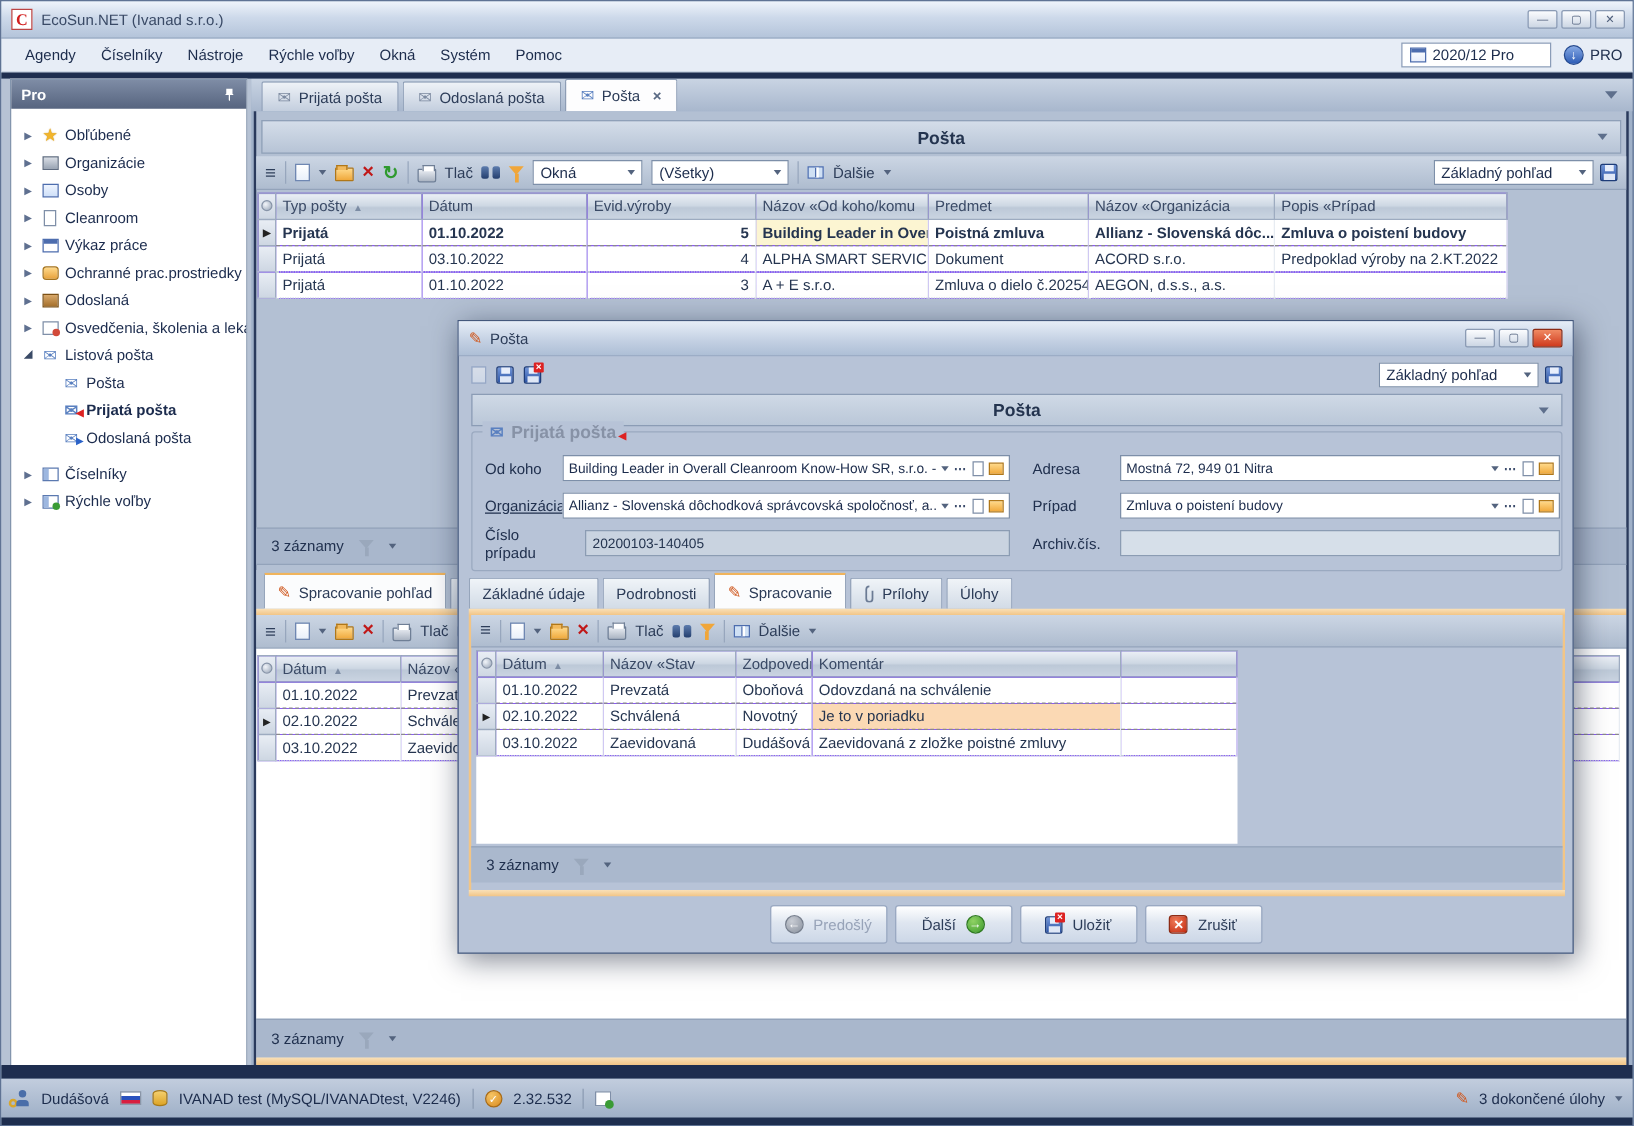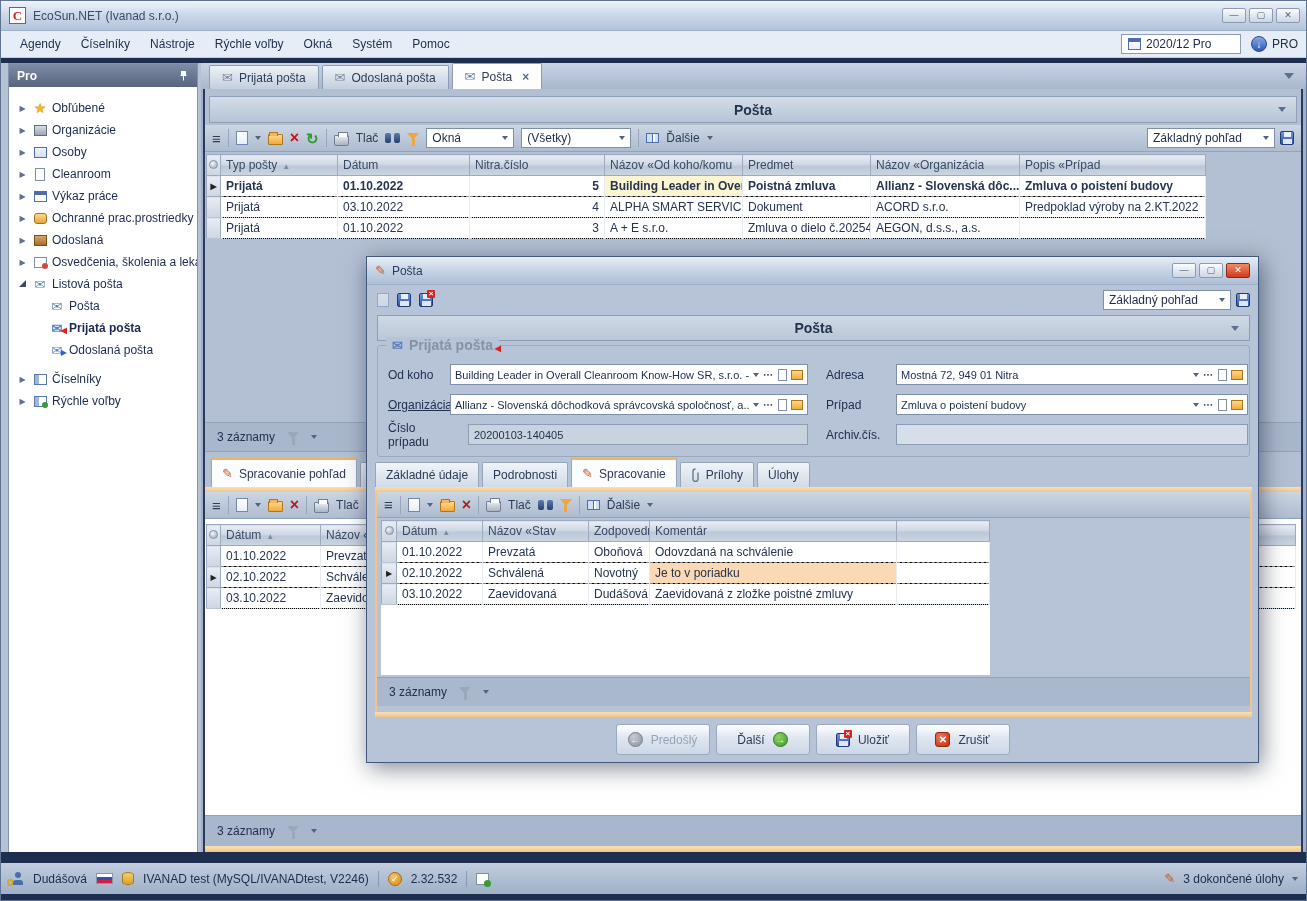--- a/index.html
+++ b/index.html
@@ -126,21 +126,21 @@
   .ic-floppy.xbadge { overflow:visible; }
   .ic-floppy.xbadge .xb { position:absolute; right:-3px; top:-4px; background:#d22; color:#fff; font-size:8px; font-weight:bold; width:8px; height:8px; line-height:8px; text-align:center; border-radius:1px; }
   .lbl { color:#2c3c58; }
   .combo { background:#fff; border:1px solid #7d8fa9; height:20px; display:flex; align-items:center; padding:0 5px; font-size:12px; color:#1c2c4c; }
   .combo .dd { margin-left:auto; }
   .w-celá { width:88px; } .w-vsetky { width:110px; }
   .view-combo { margin-left:auto; display:flex; align-items:center; gap:5px; }
   .view-combo .combo { width:128px; }
 
   
-  table.grid { border-collapse:collapse; background:#000000; table-layout:fixed; font-size:12px; }
+  table.grid { border-collapse:collapse; background:#8b5cf6; table-layout:fixed; font-size:12px; }
   table.grid th { background:linear-gradient(#eaeef5,#ccd6e2 48%,#bcc8d7 52%,#cbd5e2);
     border:1px solid #9dabc0; height:21px; font-weight:normal; text-align:left; padding:0 5px;
     color:#3a4a66; overflow:hidden; white-space:nowrap; }
   table.grid td { height:21px; border-bottom:1px dotted #c3cdd9; border-right:1px solid #e7ecf2;
     padding:0 5px; white-space:nowrap; overflow:hidden; color:#253550; background:#fff; }
   table.grid .ind { width:14px; padding:0; text-align:center;
     background:linear-gradient(#e8edf4,#cdd6e2); border:1px solid #9dabc0; font-size:8px; color:#222; }
   table.grid td.ind { border-bottom:1px solid #b9c5d4; }
   table.grid tr.sel td { border-top:1px dashed #8a8a8a; border-bottom:1px dashed #8a8a8a; }
   table.grid tr.boldr td { font-weight:bold; }
@@ -436,21 +436,21 @@
       <col style="width:128px">
       <col style="width:149px">
       <col style="width:186px">
       <col>
     </colgroup>
 <thead>
       <tr>
         <th class="ind"><span class="gear"></span></th>
         <th>Typ pošty<span class="sort">▲</span></th>
         <th>Dátum</th>
-        <th>Nitra.číslo</th>
+        <th>Evid.výroby</th>
         <th>Názov «Od koho/komu</th>
         <th>Predmet</th>
         <th>Názov «Organizácia</th>
         <th>Popis «Prípad</th>
         <th></th>
       </tr>
     </thead>
     <tbody>
       <tr class="sel boldr">
         <td class="ind">▶</td>

